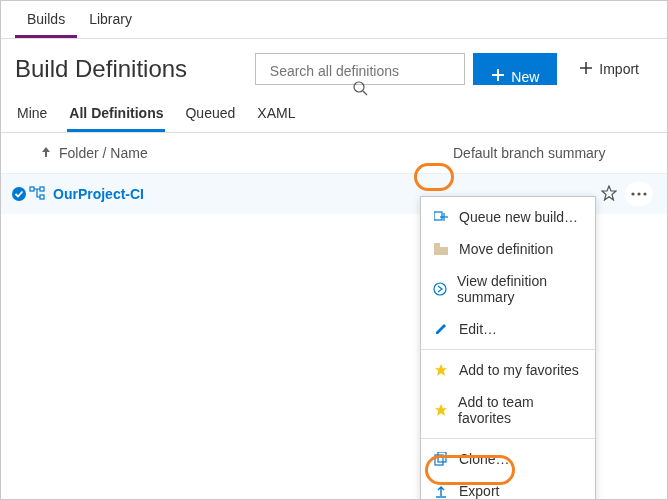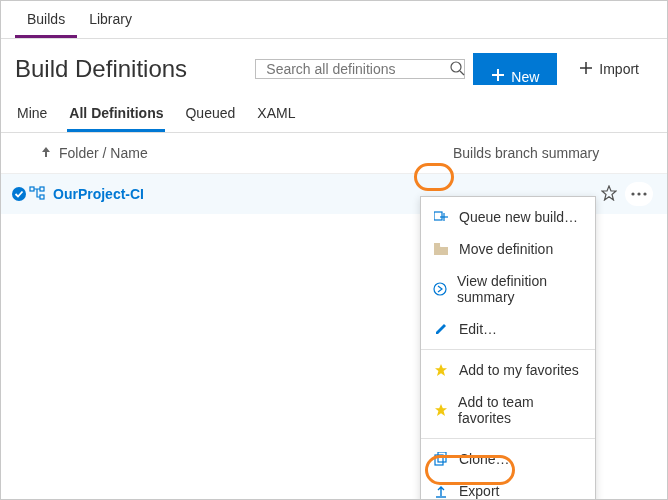--- a/index.html
+++ b/index.html
@@ -30,21 +30,21 @@
   .header-row {
     display: flex;
     align-items: center;
     justify-content: space-between;
     padding: 14px 14px 10px 14px;
   }
   .title { font-size: 24px; font-weight: 400; color: #333; }
   .header-actions { display: flex; align-items: center; gap: 8px; }
   .search-box {
     display: flex; align-items: center;
-    border: 1px solid #bfbfbf; height: 20px; width: 210px; padding: 8px 8px;
+    border: 1px solid #bfbfbf; height: 32px; width: 210px; padding: 8px 8px; flex-direction: column;
   }
   .search-input { border:none; outline:none; flex:1; font-size:14px; color:#666; background:transparent;}
   .btn-new {
     background:#0078d4; color:#fff; height:32px; padding:0 18px;
     display:flex; align-items:flex-end; gap:6px; cursor:pointer; font-size:14px;
   }
   .btn-import {
     height:32px; padding:0 14px; display:flex; align-items:center; gap:6px;
     color:#333; cursor:pointer;
   }
@@ -135,21 +135,21 @@
 
 <div class="col-headers">
   <div class="col-name">
     <span>
       <svg width="10" height="12" viewBox="0 0 10 12">
           <path d="M5 1 L9 6 L6 6 L6 11 L4 11 L4 6 L1 6 Z" fill="#666"></path>
         </svg>
     </span>
     <span>Folder / Name</span>
   </div>
-  <div class="col-branch">Builds branch summary</div>
+  <div class="col-branch">Default branch summary</div>
 </div>
 
 <div class="row">
   <div class="check">
     <svg width="16" height="16" viewBox="0 0 16 16">
         <circle cx="8" cy="8" r="7" fill="#0078d4"></circle>
         <path d="M4.5 8 L7 10.5 L11.5 5.5" fill="none" stroke="#fff" stroke-width="1.8"></path>
       </svg>
   </div>
   <div class="pipe-icon">

